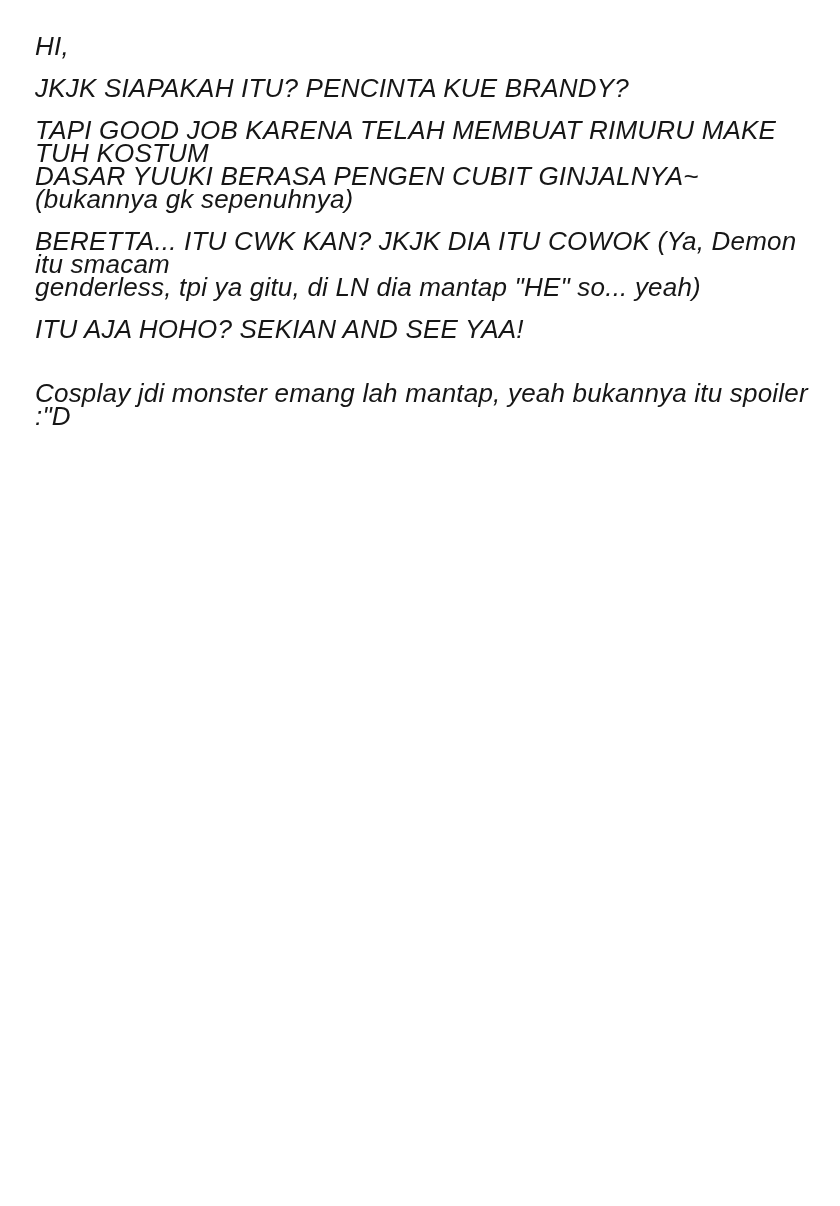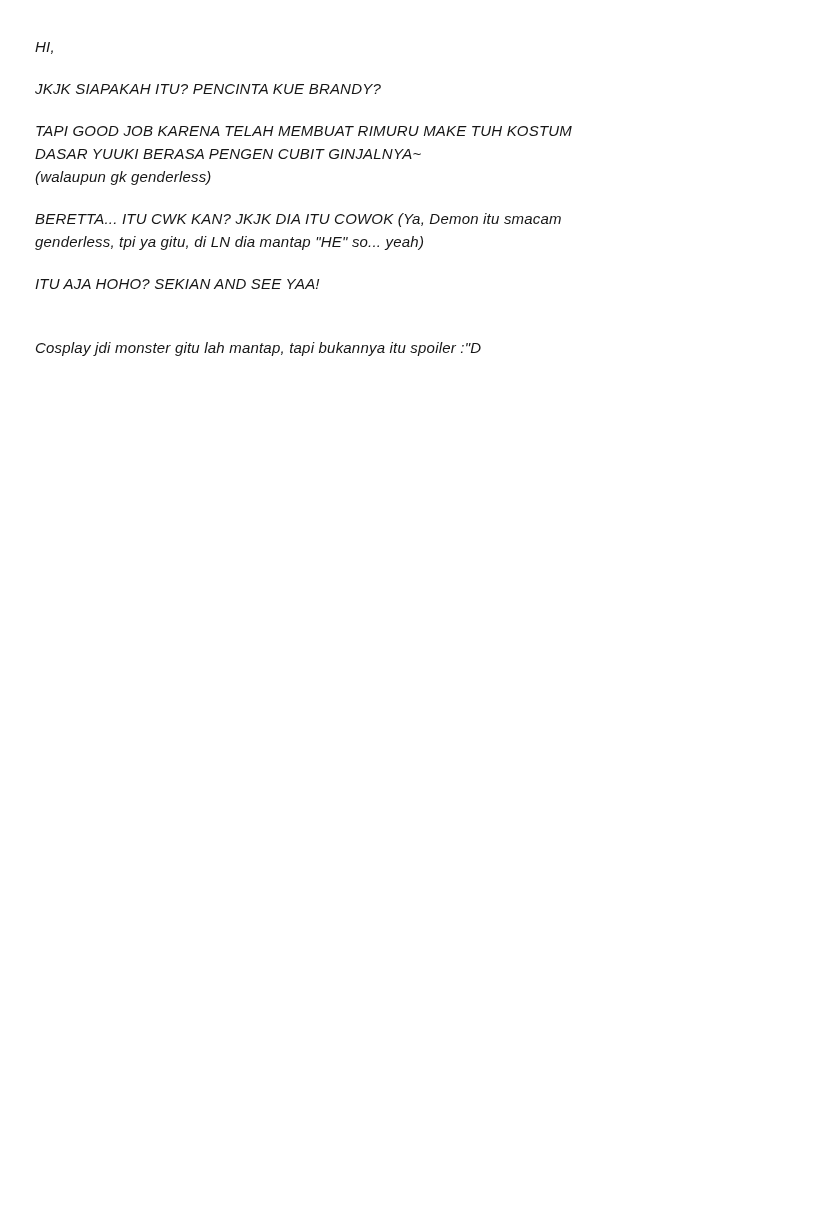--- a/index.html
+++ b/index.html
@@ -19,21 +19,21 @@
     box-sizing: border-box;
     width: 840px;
     height: 1206px;
     padding: 35px 30px 0 35px;
     background: #ffffff;
   }
   .para {
     margin: 0 0 19px 0;
   }
   .line {
-    font-size: 15px;
+    font-size: 26px;
     line-height: 23px;
     letter-spacing: 0.2px;
     white-space: pre-wrap;
   }
   .para.footer {
     margin-top: 41px;
   }
 </style>
 </head>
 <body>
@@ -45,30 +45,30 @@
   </div>
 
 
   <div class="para">
     <div class="line">JKJK SIAPAKAH ITU? PENCINTA KUE BRANDY?</div>
   </div>
 
   <div class="para">
     <div class="line">TAPI GOOD JOB KARENA TELAH MEMBUAT RIMURU MAKE TUH KOSTUM</div>
     <div class="line">DASAR YUUKI BERASA PENGEN CUBIT GINJALNYA~</div>
-    <div class="line">(walaupun gk genderless)</div>
+    <div class="line">(bukannya gk sepenuhnya)</div>
   </div>
 
   <div class="para">
     <div class="line">BERETTA... ITU CWK KAN? JKJK DIA ITU COWOK (Ya, Demon itu smacam</div>
     <div class="line">genderless, tpi ya gitu, di LN dia mantap "HE" so... yeah)</div>
   </div>
 
 
   <div class="para">
     <div class="line">ITU AJA HOHO? SEKIAN AND SEE YAA!</div>
   </div>
 
   <div class="para footer">
-    <div class="line">Cosplay jdi monster gitu lah mantap, tapi bukannya itu spoiler :"D</div>
+    <div class="line">Cosplay jdi monster emang lah mantap, yeah bukannya itu spoiler :"D</div>
   </div>
 
 </div>
 
 </body></html>

